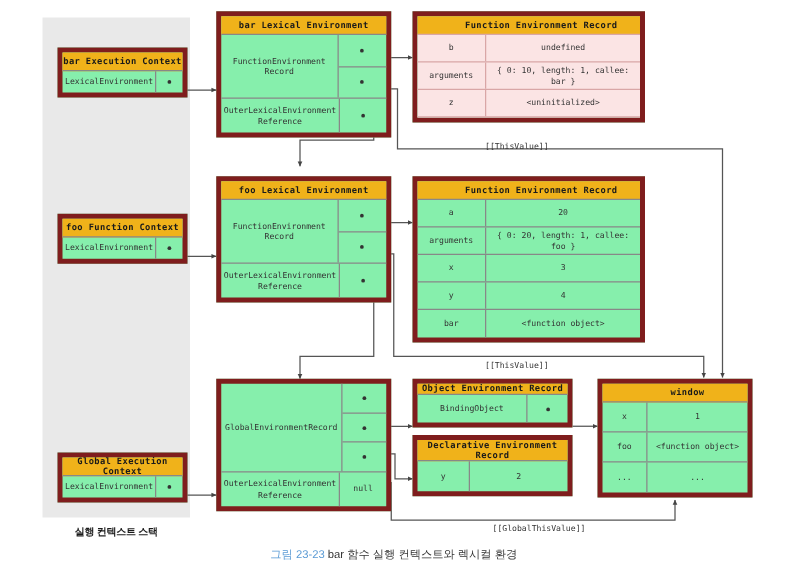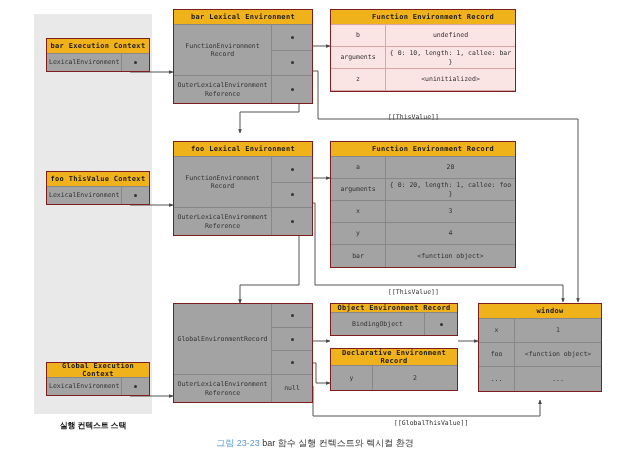--- a/index.html
+++ b/index.html
@@ -23,22 +23,22 @@
   .stack-caption{
     left:34px;top:420px;width:118px;
     text-align:center;
     font-family:"Liberation Sans","DejaVu Sans",sans-serif;
     font-size:8px;font-weight:bold;color:#1a1a1a;
     letter-spacing:-0.2px;
   }
 
   
   .box{
-    border:1px solid #7f1d1d;
-    background:#a3a3a3;
+    border:4px solid #7f1d1d;
+    background:#86efac;
   }
   .hdr{
     background:#f0b21a;
     color:#1a1a1a;
     font-weight:bold;
     text-align:center;
     letter-spacing:0.3px;
     border-bottom:1px solid #888888;
     display:flex;align-items:center;justify-content:center;
     box-sizing:border-box;
@@ -184,21 +184,21 @@
     <div class="hdr">bar Execution Context</div>
     <div class="row">
       <div class="cell l">LexicalEnvironment</div>
       <div class="ptr">
         <span class="dot"></span>
       </div>
     </div>
   </div>
 
   <div class="abs box ec" style="left:46px;top:171px;">
-    <div class="hdr">foo ThisValue Context</div>
+    <div class="hdr">foo Function Context</div>
     <div class="row">
       <div class="cell l">LexicalEnvironment</div>
       <div class="ptr">
         <span class="dot"></span>
       </div>
     </div>
   </div>
 
   <div class="abs box ec" style="left:46px;top:362px;">
     <div class="hdr">Global Execution Context</div>

